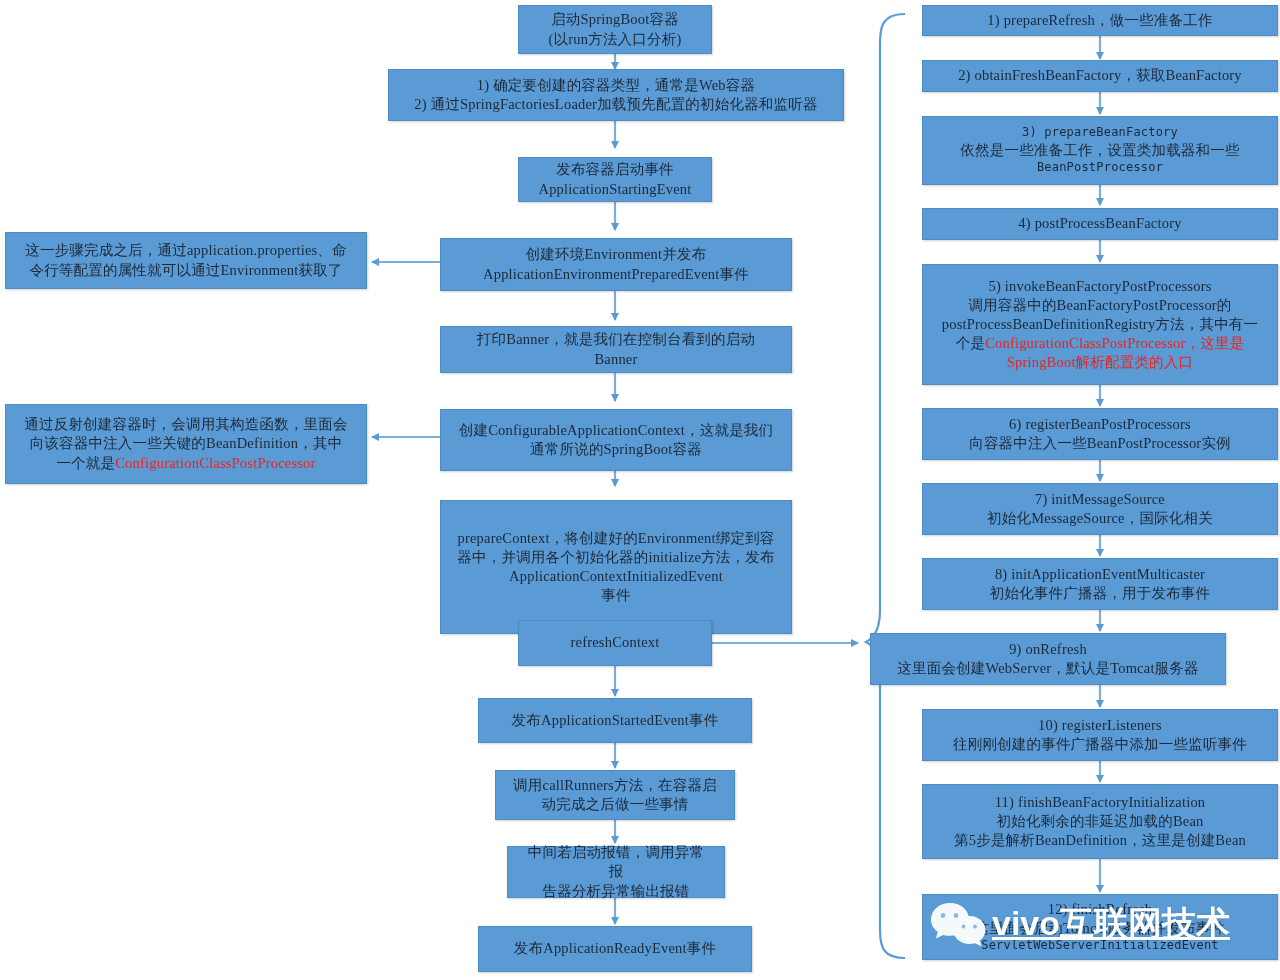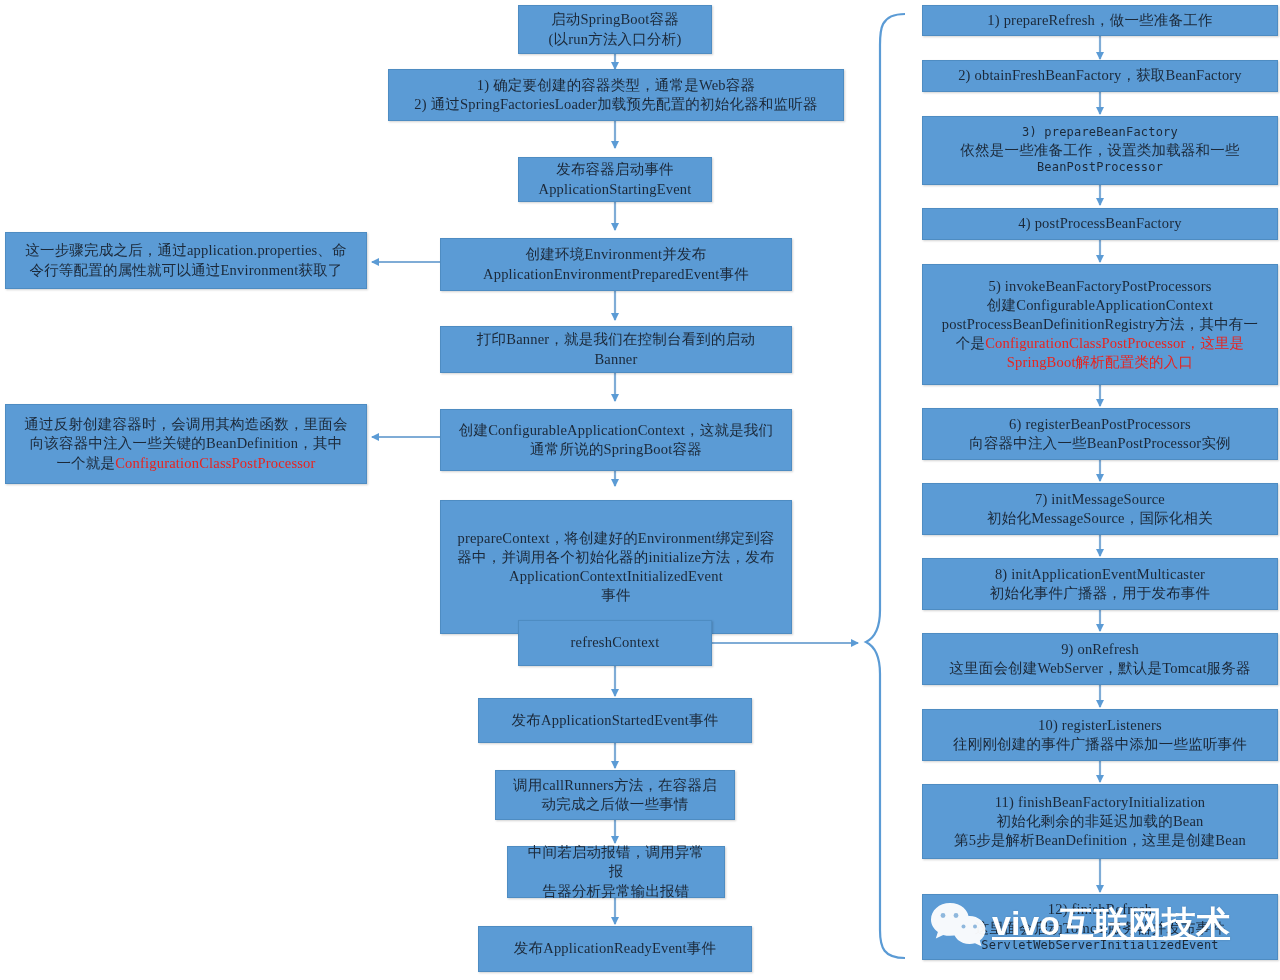--- a/index.html
+++ b/index.html
@@ -255,21 +255,21 @@
 
   <div class="node" style="left:922px; top:208px; width:356px; height:32px;">
     <div class="inner">
       <div>4) postProcessBeanFactory</div>
     </div>
   </div>
 
   <div class="node" style="left:922px; top:264px; width:356px; height:121px;font-family:Liberation Serif, serif;">
     <div class="inner">
       <div>5) invokeBeanFactoryPostProcessors</div>
-      <div>创建ConfigurableApplicationContext</div>
+      <div>调用容器中的BeanFactoryPostProcessor的</div>
       <div>postProcessBeanDefinitionRegistry方法，其中有一</div>
       <div>
         <span>个是</span><span class="red">ConfigurationClassPostProcessor，这里是</span>
       </div>
       <div class="red">SpringBoot解析配置类的入口</div>
     </div>
   </div>
 
   <div class="node" style="left:922px; top:408px; width:356px; height:52px;">
     <div class="inner">
@@ -285,21 +285,21 @@
     </div>
   </div>
 
   <div class="node" style="left:922px; top:558px; width:356px; height:52px;">
     <div class="inner">
       <div>8) initApplicationEventMulticaster</div>
       <div>初始化事件广播器，用于发布事件</div>
     </div>
   </div>
 
-  <div class="node" style="left:922px; top:633px; width:356px; height:52px;">
+  <div class="node" style="left:870px; top:633px; width:356px; height:52px;">
     <div class="inner">
       <div>9) onRefresh</div>
       <div>这里面会创建WebServer，默认是Tomcat服务器</div>
     </div>
   </div>
 
   <div class="node" style="left:922px; top:709px; width:356px; height:52px;">
     <div class="inner">
       <div>10) registerListeners</div>
       <div>往刚刚创建的事件广播器中添加一些监听事件</div>

